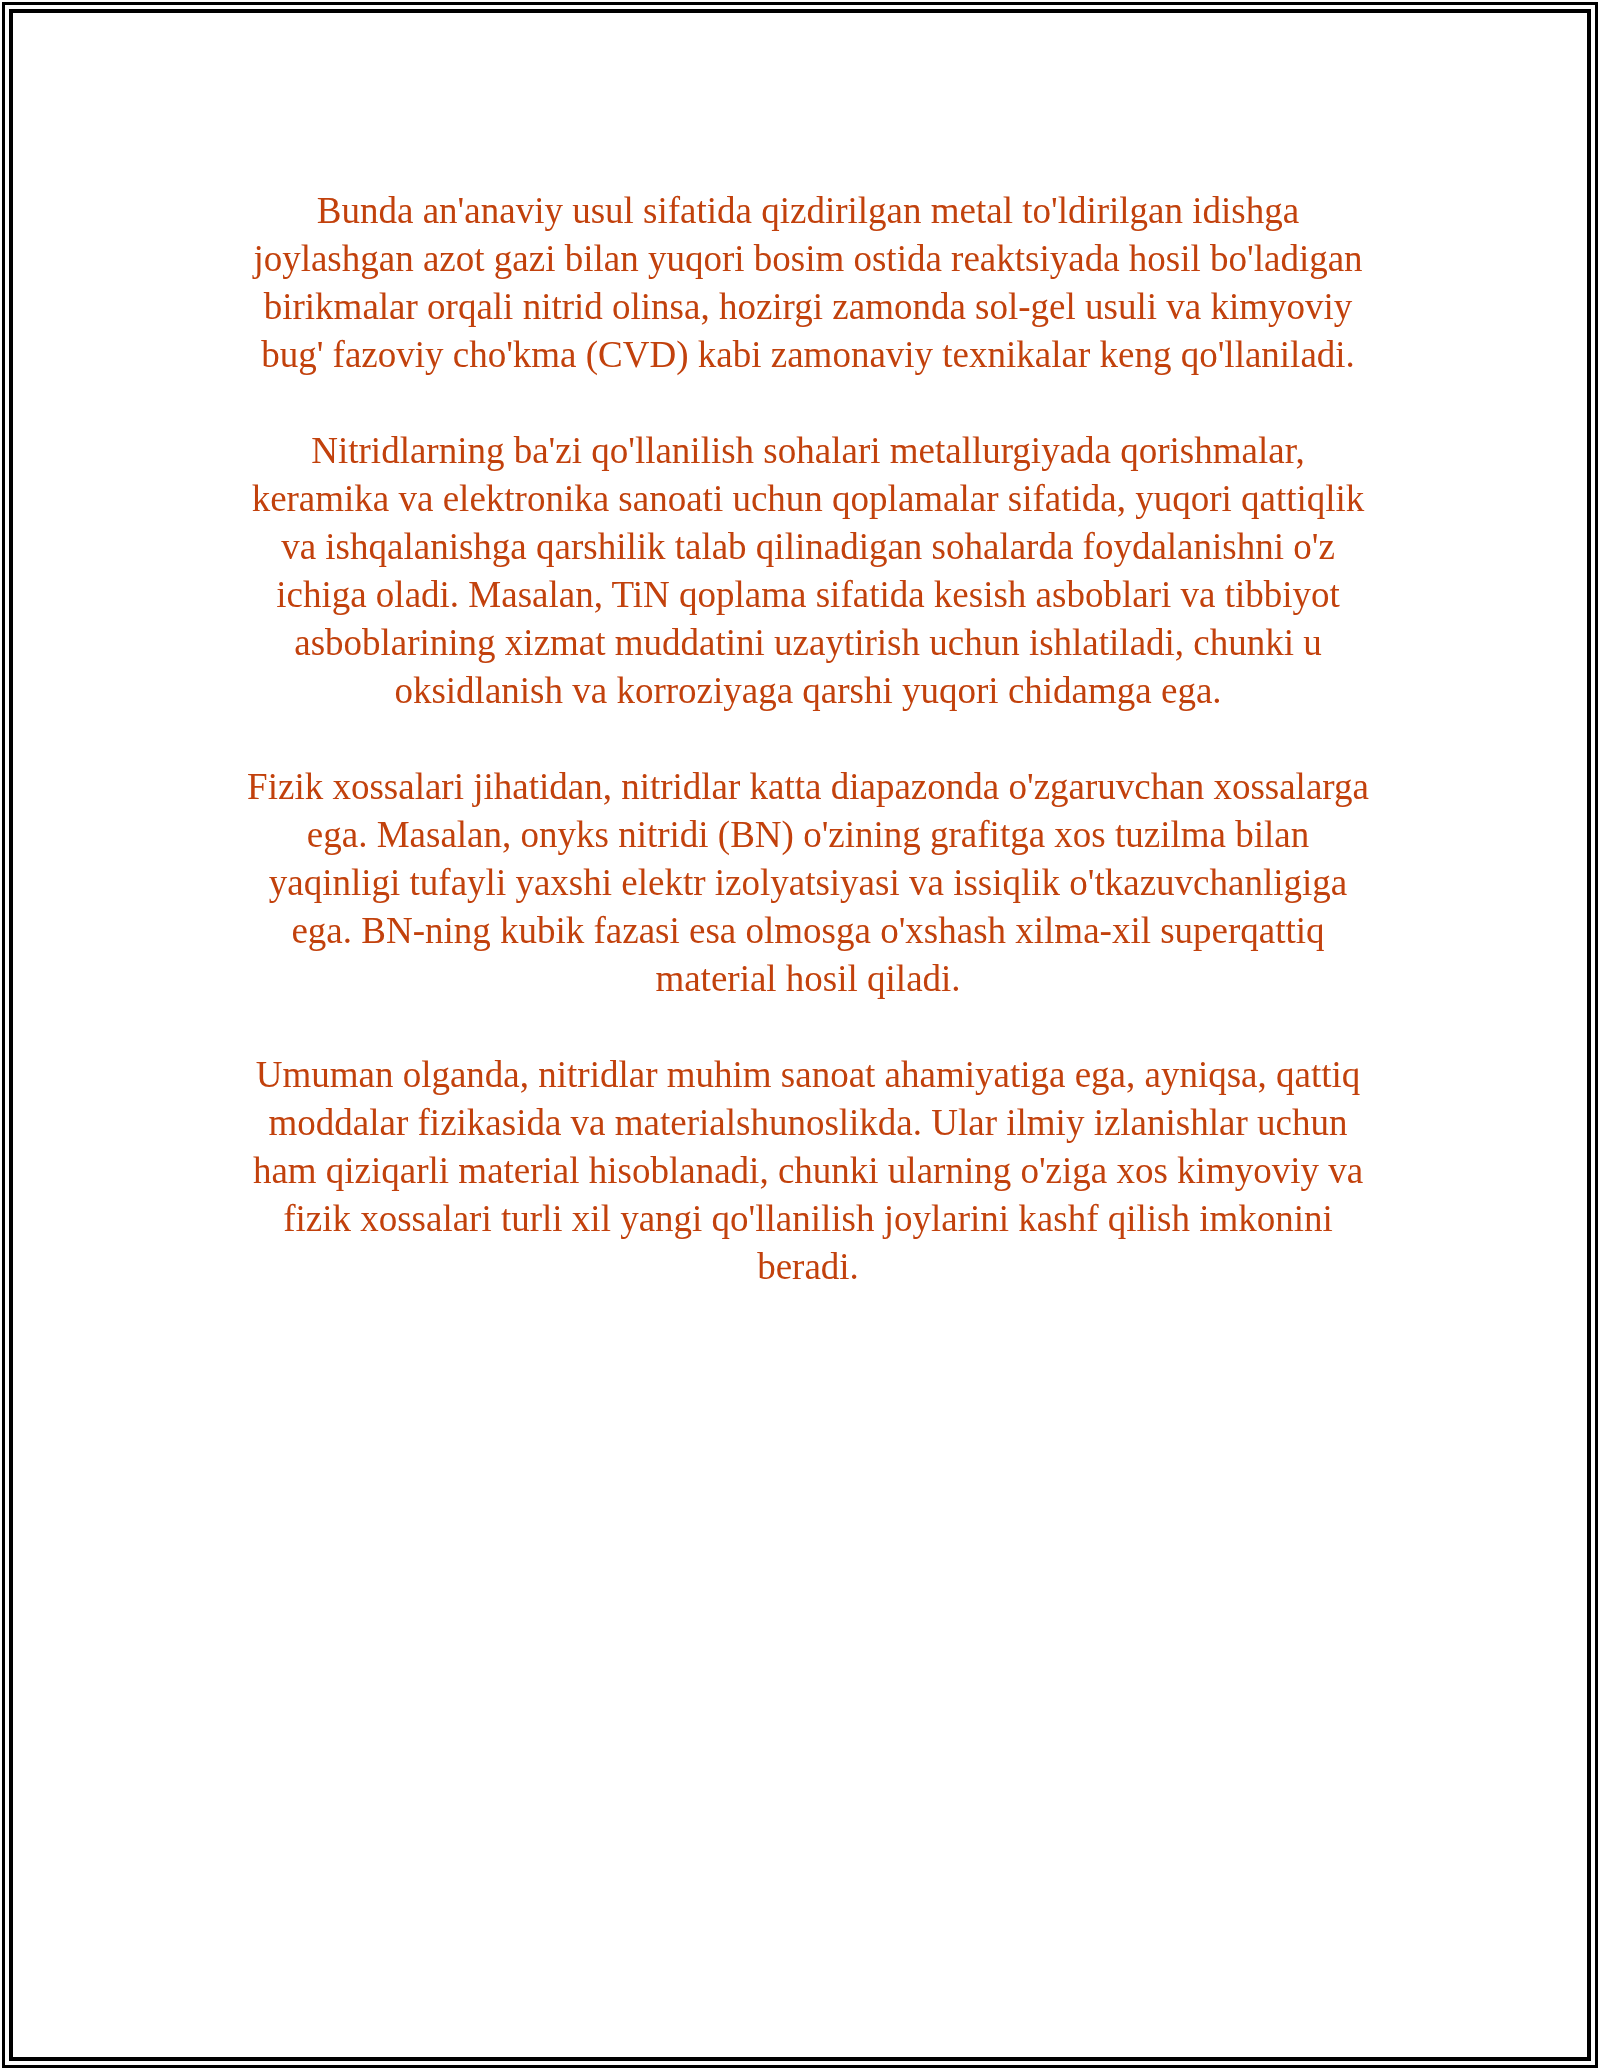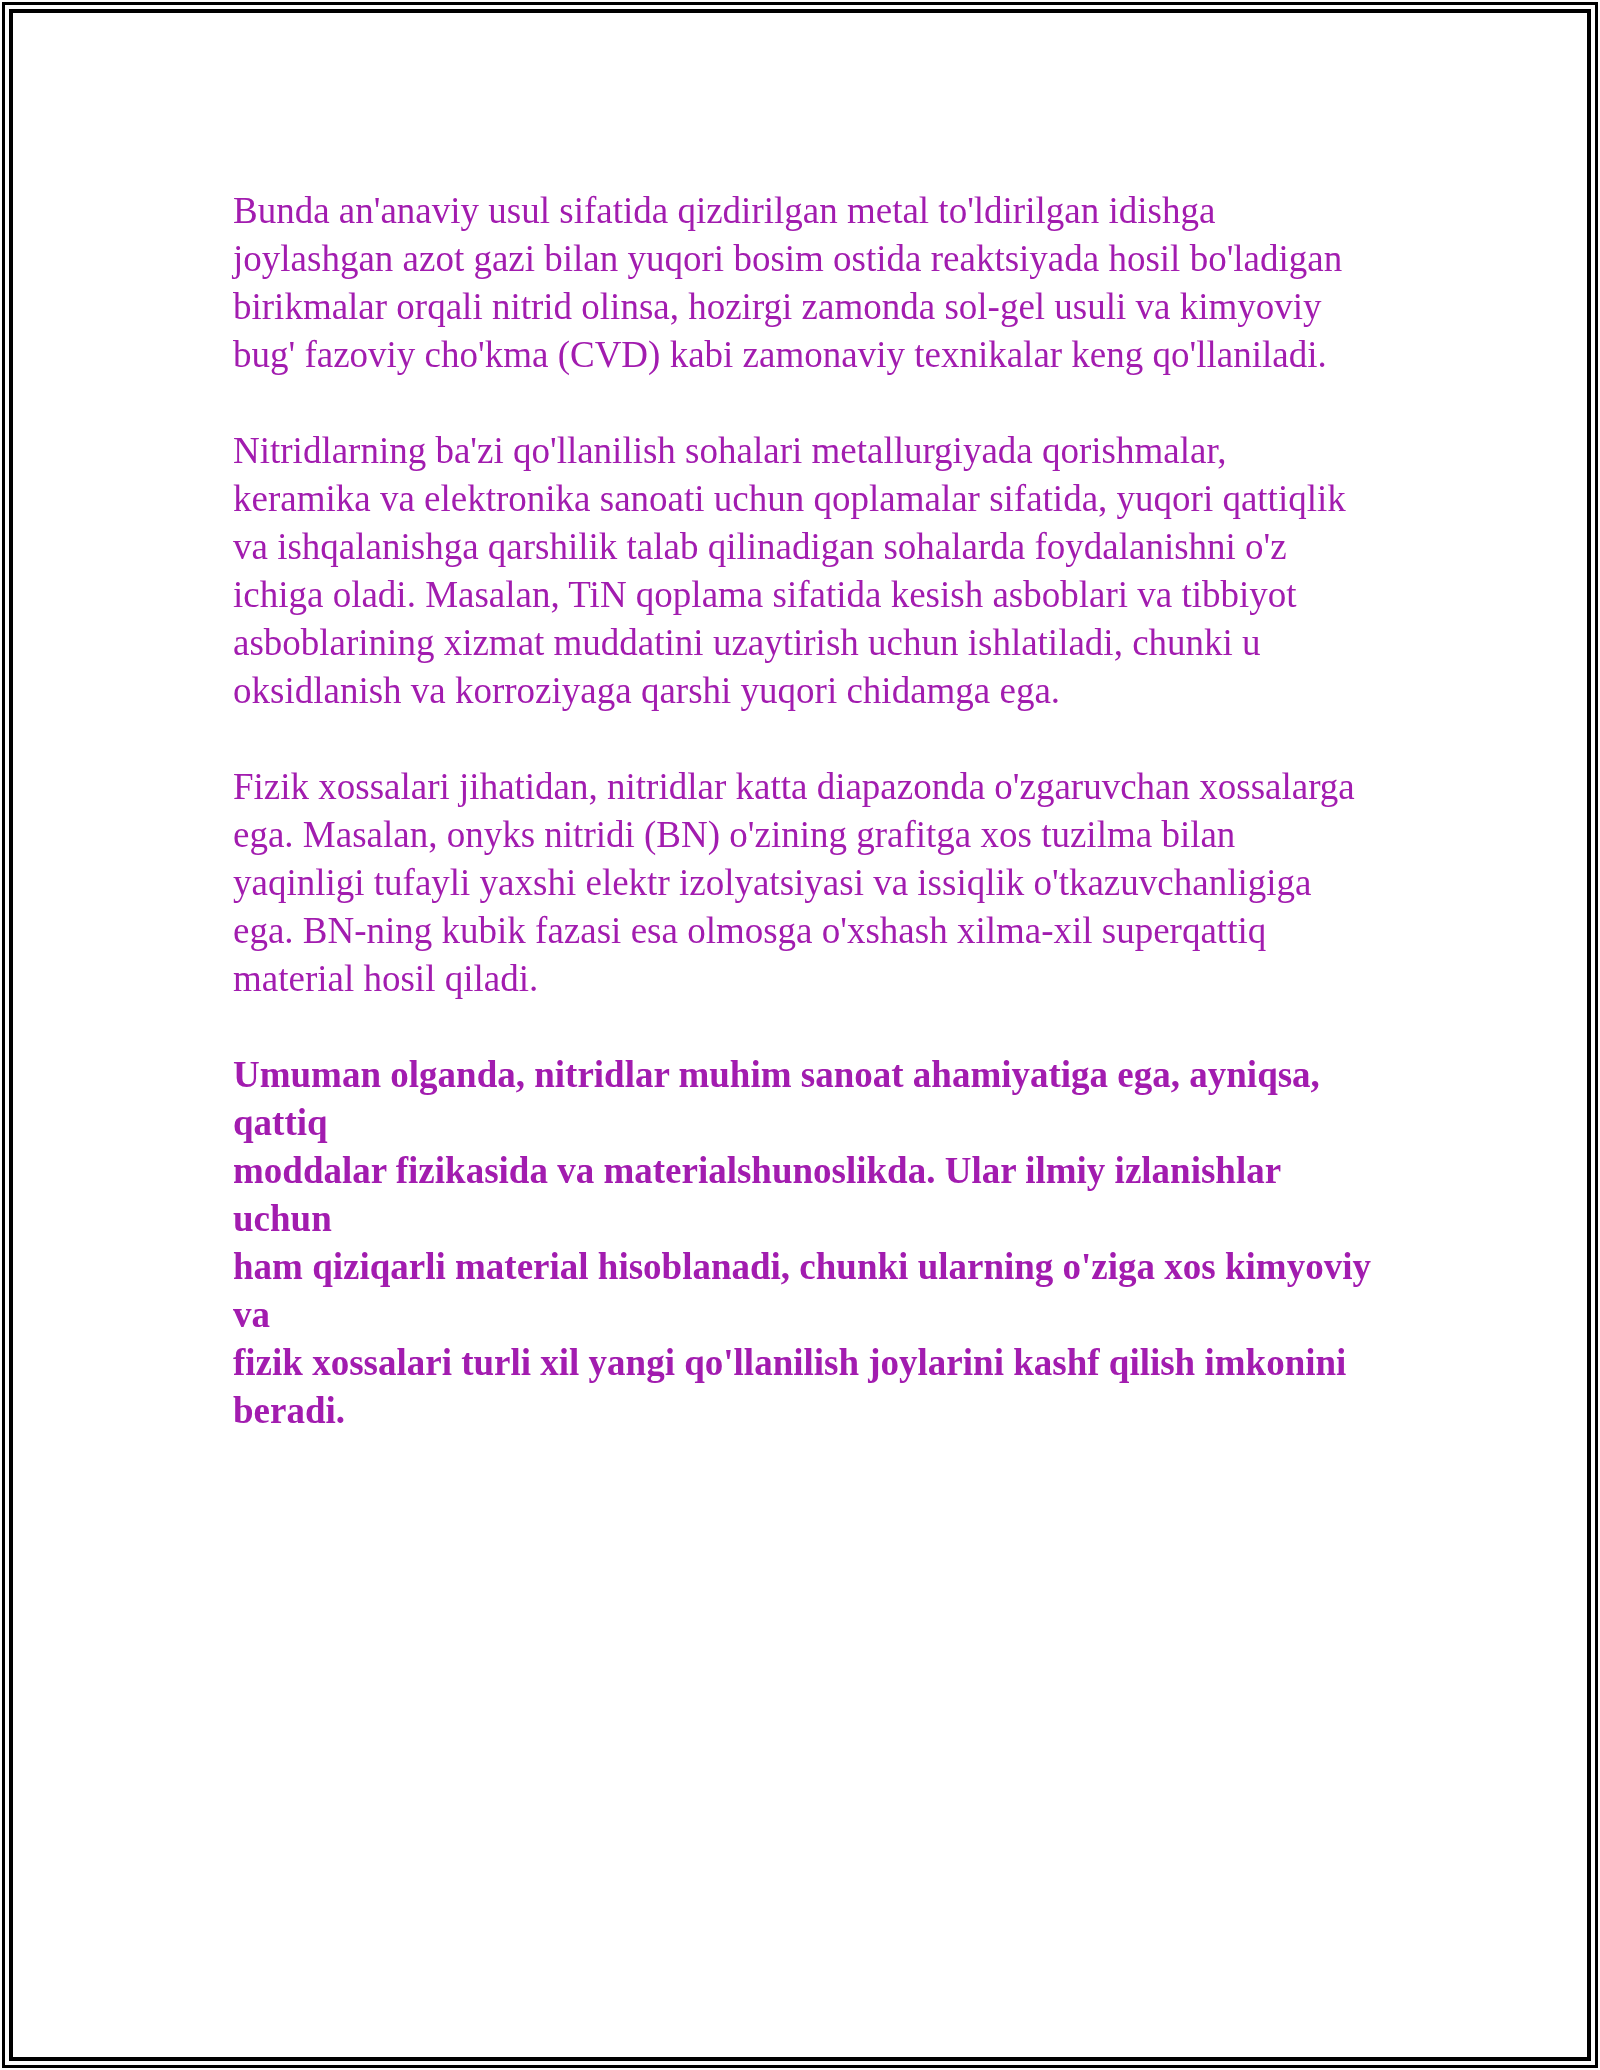--- a/index.html
+++ b/index.html
@@ -25,33 +25,32 @@
     position: absolute;
     inset: 9px;
     border: 4px solid #000000;
     pointer-events: none;
   }
   .text-block {
     position: absolute;
     left: 233px;
     top: 187px;
     width: 1150px;
-    color: #a21caf;
+    color: #c2410c;
     font-size: 37px;
     line-height: 48px;
-    text-align: left;
+    text-align: center;
   }
   .para {
     white-space: pre-line;
     margin: 0 0 48px 0;
     padding: 0;
   }
   .para:last-child {
     margin-bottom: 0;
-    font-weight: bold;
   }
 </style>
 </head>
 <body>
 
 <div class="page">
   <div class="frame-outer"></div>
   <div class="frame-inner"></div>
 
   <div class="text-block">

